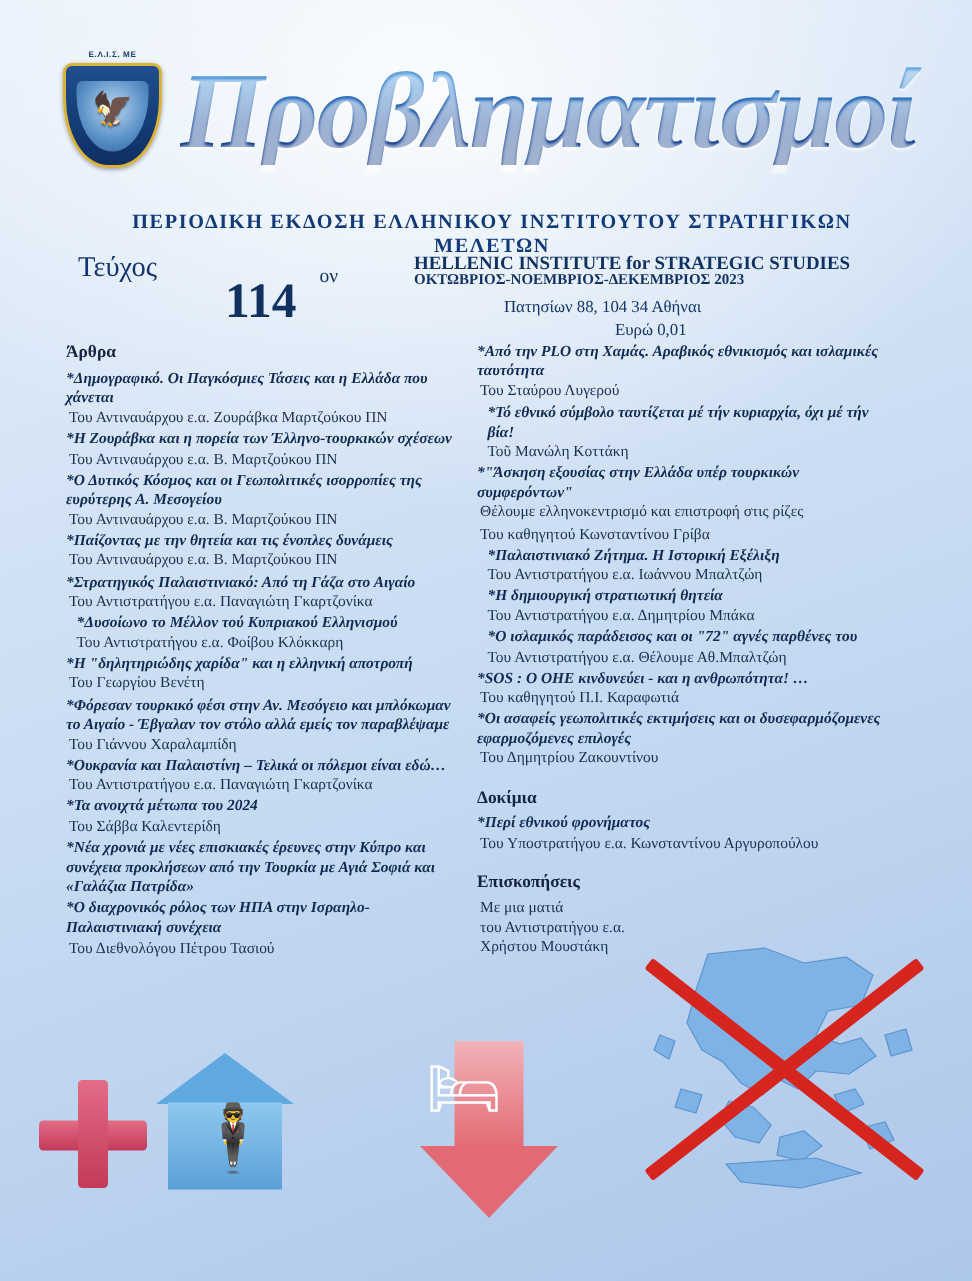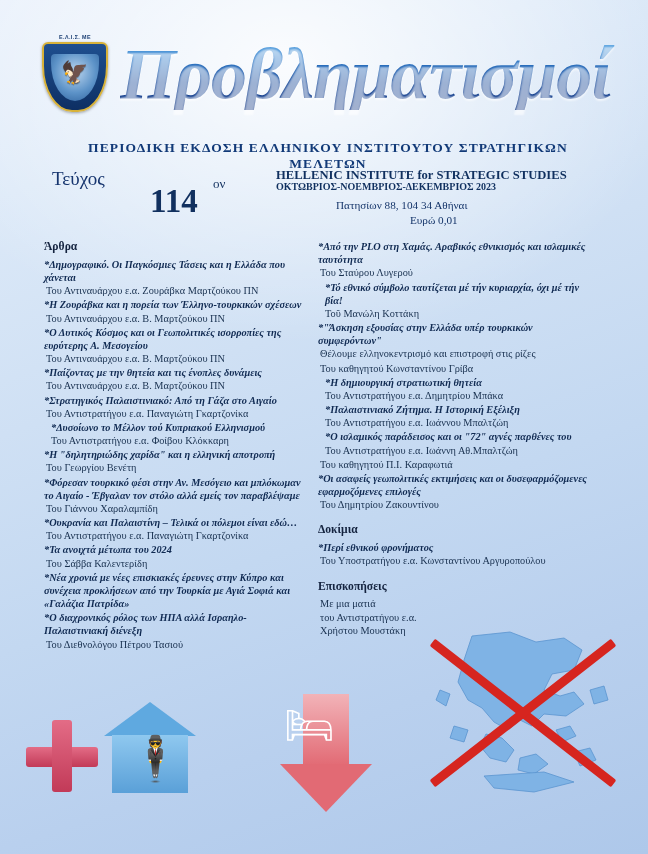--- a/index.html
+++ b/index.html
@@ -179,21 +179,21 @@
     top: 214px;
     font-family: "Liberation Serif", serif;
     font-size: 11.2px;
     color: #15356a;
   }
 
   
   .columns {
     position: absolute;
     left: 0;
-    top: 240px;
+    top: 228px;
     width: 516px;
     height: 560px;
   }
   .col {
     position: absolute;
     top: 0;
     font-size: 10.3px;
     line-height: 1.28;
     color: #14233f;
   }
@@ -425,21 +425,21 @@
         <span class="author">Του Αντιστρατήγου ε.α. Παναγιώτη Γκαρτζονίκα</span>
       </div>
       <div class="entry">
         <span class="title">*Τα ανοιχτά μέτωπα του 2024</span>
         <span class="author">Του Σάββα Καλεντερίδη</span>
       </div>
       <div class="entry">
         <span class="title">*Νέα χρονιά με νέες επισκιακές έρευνες στην Κύπρο και συνέχεια προκλήσεων από την Τουρκία με Αγιά Σοφιά και «Γαλάζια Πατρίδα»</span>
       </div>
       <div class="entry">
-        <span class="title">*Ο διαχρονικός ρόλος των ΗΠΑ αλλά Ισραηλο-Παλαιστινιακή διένεξη</span>
+        <span class="title">*Ο διαχρονικός ρόλος των ΗΠΑ στην Ισραηλο-Παλαιστινιακή συνέχεια</span>
         <span class="author">Του Διεθνολόγου Πέτρου Τασιού</span>
       </div>
     </div>
 
     <div class="col col-right">
       <div class="entry">
         <span class="title">*Από την PLO στη Χαμάς. Αραβικός εθνικισμός και ισλαμικές ταυτότητα</span>
         <span class="author">Του Σταύρου Λυγερού</span>
       </div>
       <div class="entry indent">
@@ -447,32 +447,33 @@
         <span class="author">Τοῦ Μανώλη Κοττάκη</span>
       </div>
       <div class="entry">
         <span class="title">*"Άσκηση εξουσίας στην Ελλάδα υπέρ τουρκικών συμφερόντων"</span>
         <span class="author">Θέλουμε ελληνοκεντρισμό και επιστροφή στις ρίζες</span>
       </div>
       <div class="entry">
         <span class="author">Του καθηγητού Κωνσταντίνου Γρίβα</span>
       </div>
       <div class="entry indent">
+        <span class="title">*Παλαιστινιακό Ζήτημα. Η Ιστορική Εξέλιξη</span>
+        <span class="author">Του Αντιστρατήγου ε.α. Ιωάννου Μπαλτζώη</span>
+      </div>
+      <div class="entry indent">
         <span class="title">*Η  δημιουργική στρατιωτική θητεία</span>
         <span class="author">Του Αντιστρατήγου ε.α. Δημητρίου Μπάκα</span>
       </div>
       <div class="entry indent">
-        <span class="title">*Παλαιστινιακό Ζήτημα. Η Ιστορική Εξέλιξη</span>
-        <span class="author">Του Αντιστρατήγου ε.α. Ιωάννου Μπαλτζώη</span>
-      </div>
-      <div class="entry indent">
         <span class="title">*Ο ισλαμικός παράδεισος και οι  "72" αγνές παρθένες του</span>
-        <span class="author">Του  Αντιστρατήγου ε.α. Ιωάννη Αθ.Μπαλτζώη</span>
-      </div>
-      <div class="entry">
+        <span class="author">Του  Αντιστρατήγου ε.α. Θέλουμε Αθ.Μπαλτζώη</span>
+      </div>
+      <div class="entry">
+        <span class="title">*SOS : Ο ΟΗΕ κινδυνεύει - και η ανθρωπότητα! …</span>
         <span class="author">Του καθηγητού Π.Ι. Καραφωτιά</span>
       </div>
       <div class="entry">
         <span class="title">*Οι ασαφείς γεωπολιτικές εκτιμήσεις και οι δυσεφαρμόζομενες εφαρμοζόμενες επιλογές</span>
         <span class="author">Του Δημητρίου Ζακουντίνου</span>
       </div>
 
       <div class="section-gap"></div>
       <div class="section-head">Δοκίμια</div>
       <div class="entry">

